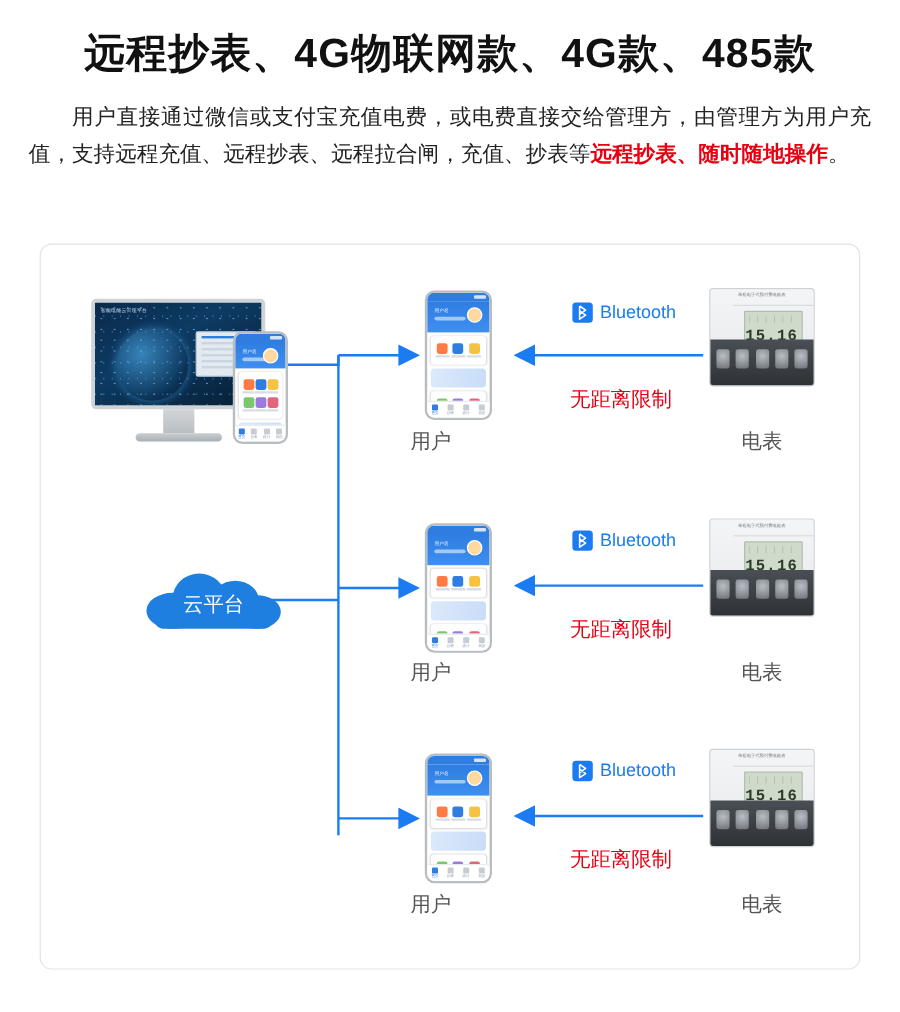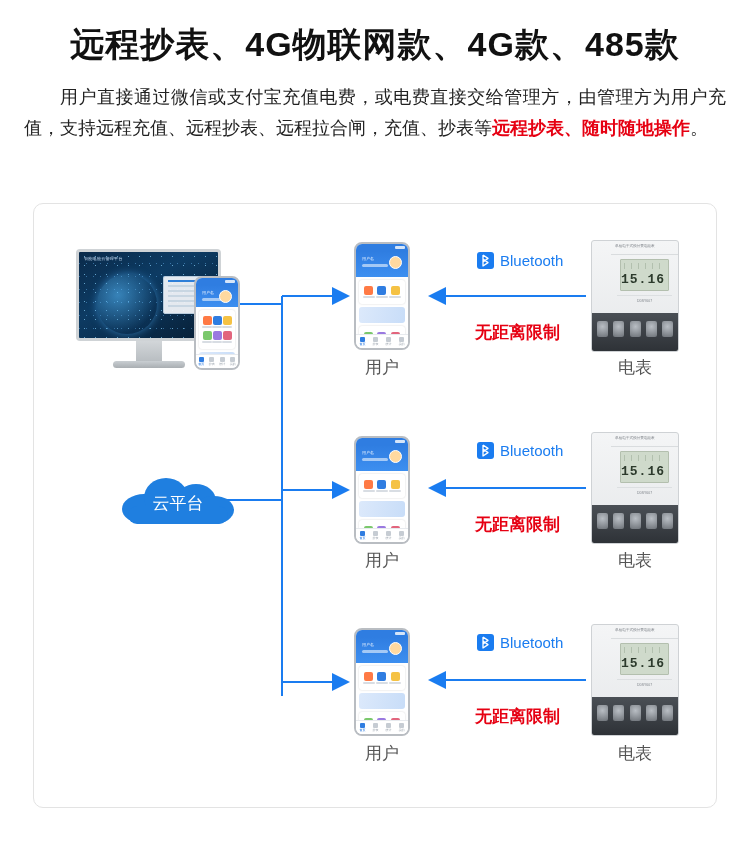--- a/index.html
+++ b/index.html
@@ -281,21 +281,20 @@
     width: 56px;
     height: 108px;
   }
   .phone-user .ph-hero { height: 26px; }
   .pu1 { left: 320px; top: 38px; }
   .pu2 { left: 320px; top: 232px; }
   .pu3 { left: 320px; top: 424px; }
   .user-label {
     position: absolute;
     width: 80px;
-    text-align: center;
     font-size: 17px;
     color: #555;
   }
   .ul1 { left: 308px; top: 152px; }
   .ul2 { left: 308px; top: 345px; }
   .ul3 { left: 308px; top: 538px; }
   
   .cloud {
     position: absolute;
     left: 88px;
@@ -328,21 +327,21 @@
     width: 112px;
     text-align: center;
     color: #fff;
     font-size: 17px;
     z-index: 3;
   }
   
   .meter {
     position: absolute;
     width: 88px;
-    height: 112px;
+    height: 82px;
     background: linear-gradient(#f4f5f6, #e6e8ea);
     border: 1px solid #cfd2d5;
     border-radius: 3px;
     box-sizing: border-box;
     padding-left: 19px;
   }
   .mt1 { left: 557px; top: 36px; }
   .mt2 { left: 557px; top: 228px; }
   .mt3 { left: 557px; top: 420px; }
   .m-top {
@@ -449,21 +448,21 @@
   .bt-text {
     font-size: 15px;
     color: #1a7cf0;
   }
   .bt1 { left: 443px; top: 48px; }
   .bt2 { left: 443px; top: 238px; }
   .bt3 { left: 443px; top: 430px; }
   .nodist {
     position: absolute;
     font-size: 17px;
-    font-weight: bold;
+    font-weight: normal;
     color: #e60012;
     white-space: nowrap;
   }
   .nd1 { left: 441px; top: 117px; }
   .nd2 { left: 441px; top: 309px; }
   .nd3 { left: 441px; top: 501px; }
 </style>
 </head>
 <body>
 

